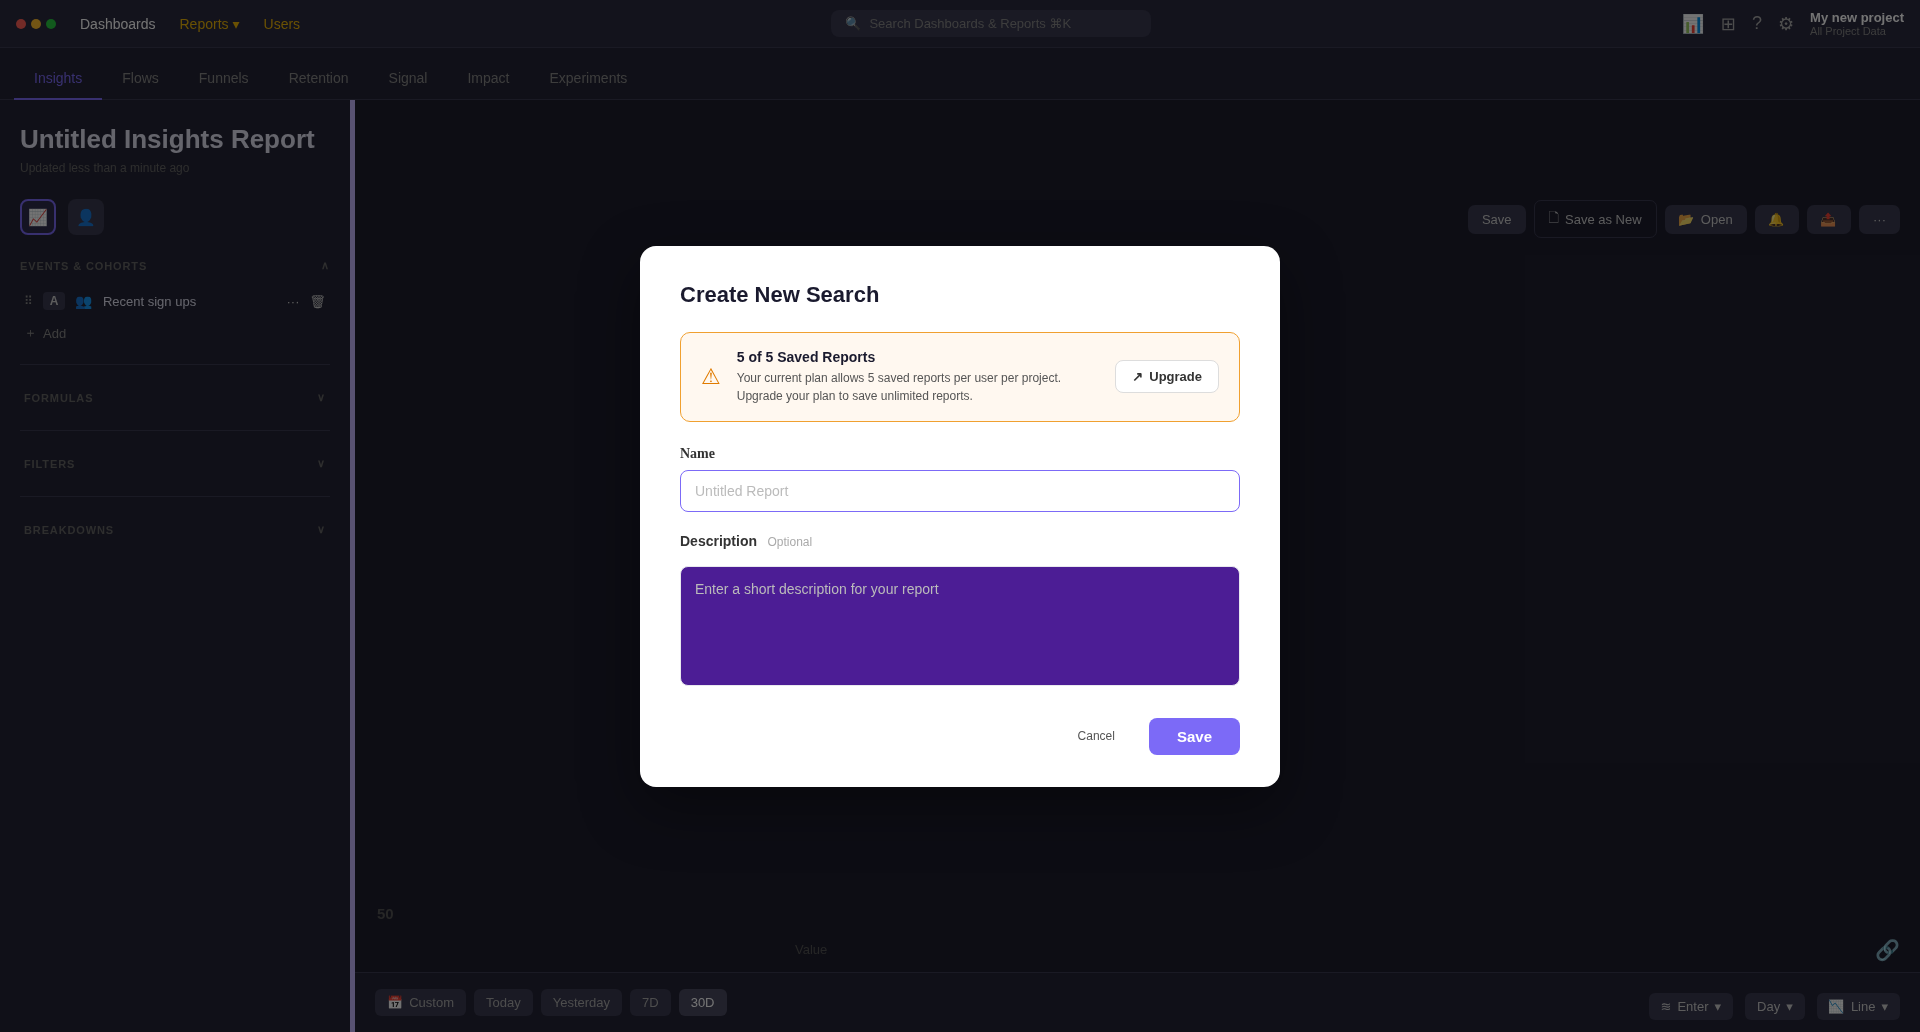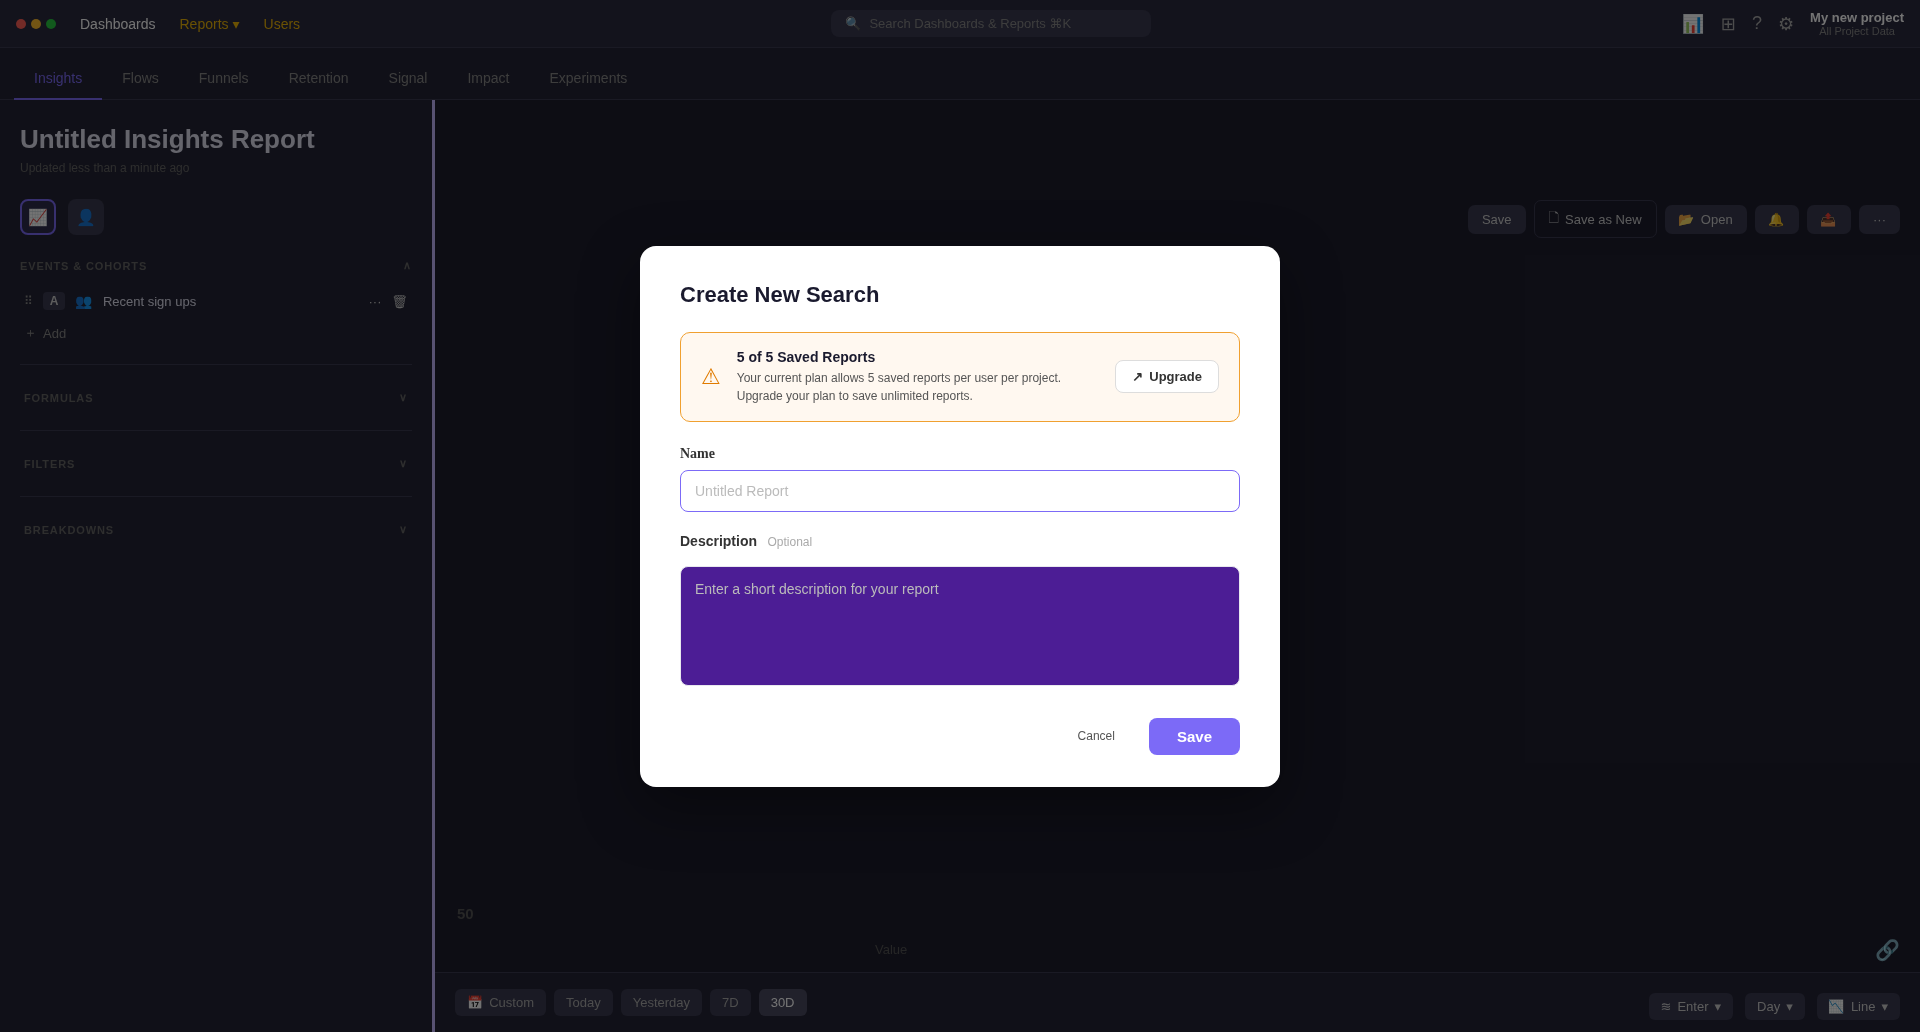--- a/index.html
+++ b/index.html
@@ -59,21 +59,21 @@
       display: flex;
       align-items: center;
       gap: 16px;
     }
     .nav-icon {
       color: #aaa;
       font-size: 18px;
       cursor: pointer;
     }
     .project-info {
-      text-align: center;
+      text-align: left;
       cursor: pointer;
     }
     .project-name { color: #fff; font-size: 13px; font-weight: 600; }
     .project-sub { color: #888; font-size: 11px; }
 
     
     .tab-bar {
       background: #252535;
       height: 52px;
       display: flex;
@@ -96,23 +96,23 @@
 
     
     .main-content {
       display: flex;
       height: calc(1032px - 48px - 52px);
       background: #1e1e2e;
     }
 
     
     .sidebar {
-      width: 435px;
+      width: 355px;
       background: #252535;
-      border-right: 3px solid #c4b5fd;
+      border-right: 5px solid #c4b5fd;
       padding: 24px 20px;
       flex-shrink: 0;
     }
     .page-title {
       font-size: 26px;
       font-weight: 700;
       color: #e0e0f0;
       margin-bottom: 6px;
     }
     .page-subtitle {

